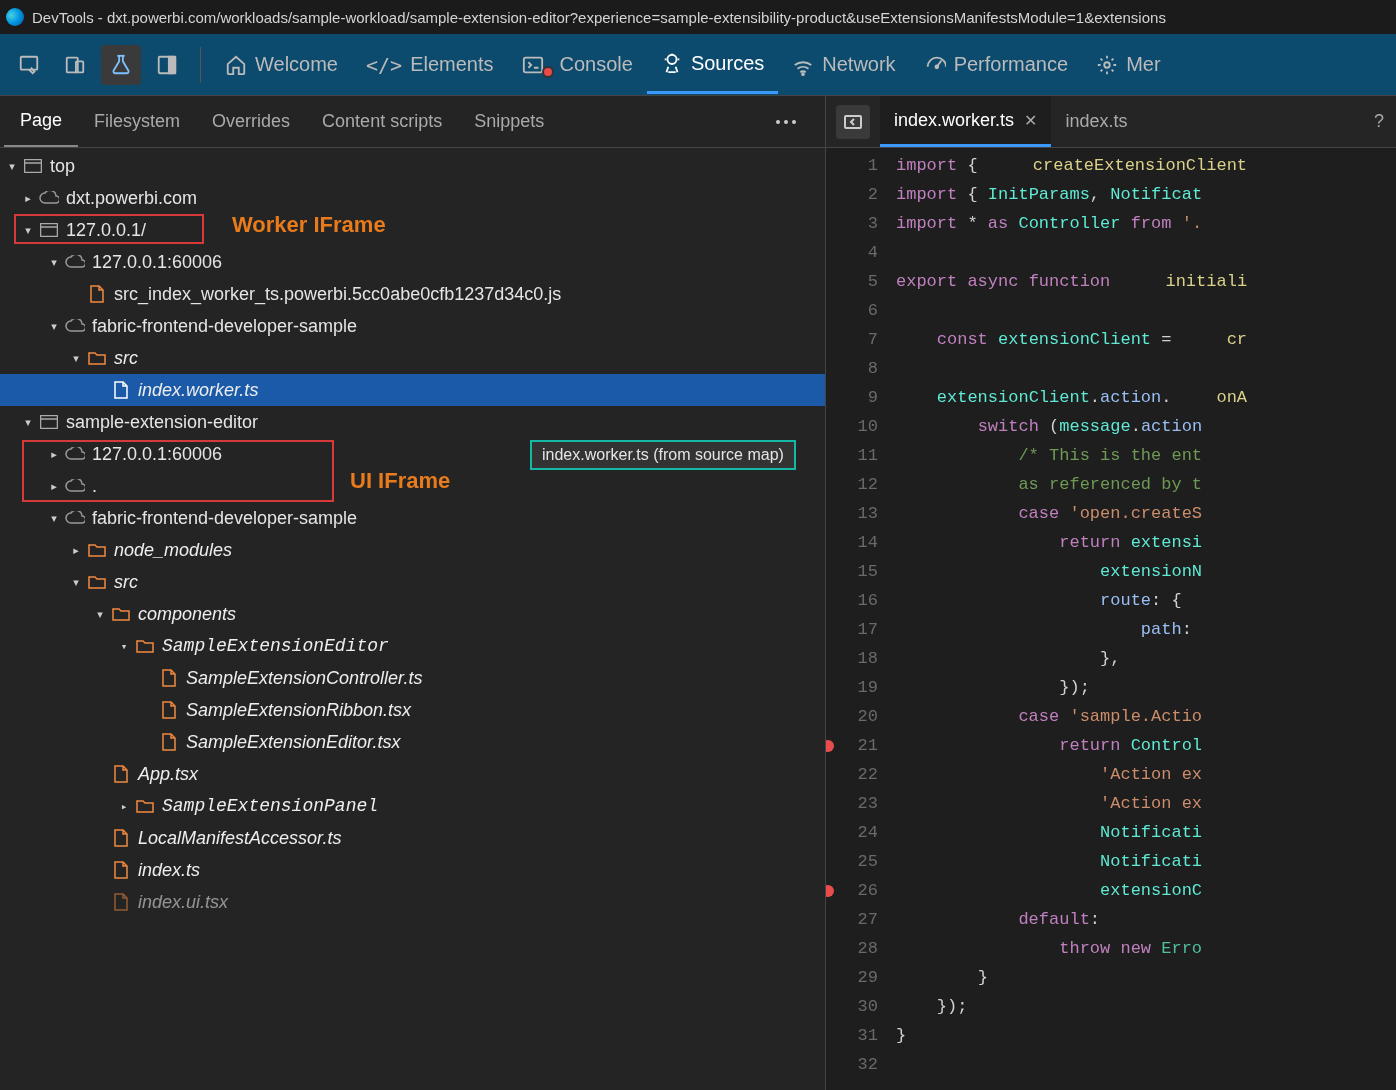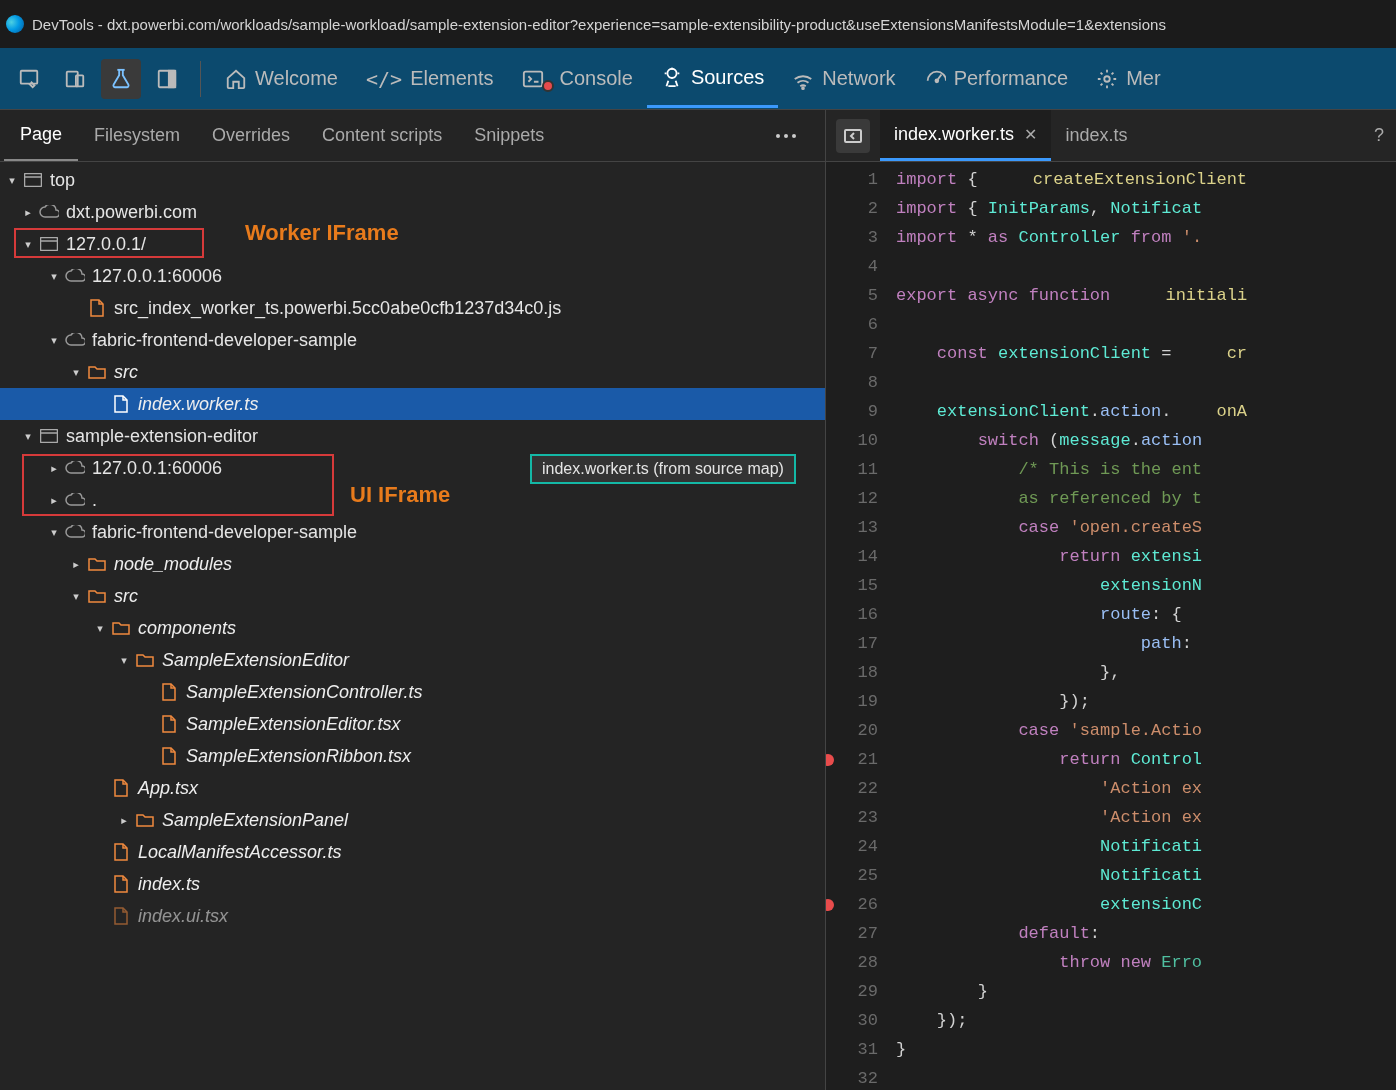--- a/index.html
+++ b/index.html
@@ -6,21 +6,21 @@
 body {
   font-family: "Segoe UI", Arial, sans-serif;
   background: #242424;
   color: #ccc;
   width: 1396px;
   height: 1090px;
   overflow: hidden;
   font-size: 16px;
 }
 .titlebar {
-  height: 48px;
+  height: 34px;
   background: #1b1b1b;
   display: flex;
   align-items: center;
   padding: 0 6px;
   font-size: 15px;
   color: #d4d4d4;
   white-space: nowrap;
   overflow: hidden;
 }
 .titlebar .edge-icon {
@@ -114,21 +114,21 @@
   margin-right: 2px; color:#ccc; font-size:11px;
 }
 .node .ic { width: 22px; height: 22px; margin-right: 6px; display:inline-flex; align-items:center; justify-content:center; flex-shrink:0; }
 .node .label { color: #e5e5e5; }
 .node.italic .label { font-style: italic; color:#eee; }
 .pad0 { padding-left: 4px; }
 .pad1 { padding-left: 20px; }
 .pad2 { padding-left: 46px; }
 .pad3 { padding-left: 68px; }
 .pad4 { padding-left: 92px; }
-.pad5 { padding-left: 116px; }
+.pad5 { padding-left: 116px; font-family: Liberation Mono, monospace; }
 .pad6 { padding-left: 140px; }
 
 
 .i-window { color:#bbb; }
 .i-cloud { color:#999; }
 .i-page { color:#eee; }
 .i-js { color:#f0893e; }
 .i-folder { color:#f0893e; }
 
 .highlight-box {
@@ -496,31 +496,31 @@
         <span class="label">SampleExtensionController.ts</span>
       </div>
       <div class="node pad6 italic">
         <span class="arrow" style="width:16px"></span>
         <span class="ic i-js">
             <svg width="16" height="18" viewBox="0 0 16 18" fill="none" stroke="#f0893e" stroke-width="1.5">
               <path d="M2 1h8l4 4v12H2z"></path>
               <path d="M10 1v4h4"></path>
             </svg>
           </span>
+        <span class="label">SampleExtensionRibbon.tsx</span>
+      </div>
+      <div class="node pad6 italic">
+        <span class="arrow" style="width:16px"></span>
+        <span class="ic i-js">
+            <svg width="16" height="18" viewBox="0 0 16 18" fill="none" stroke="#f0893e" stroke-width="1.5">
+              <path d="M2 1h8l4 4v12H2z"></path>
+              <path d="M10 1v4h4"></path>
+            </svg>
+          </span>
         <span class="label">SampleExtensionEditor.tsx</span>
-      </div>
-      <div class="node pad6 italic">
-        <span class="arrow" style="width:16px"></span>
-        <span class="ic i-js">
-            <svg width="16" height="18" viewBox="0 0 16 18" fill="none" stroke="#f0893e" stroke-width="1.5">
-              <path d="M2 1h8l4 4v12H2z"></path>
-              <path d="M10 1v4h4"></path>
-            </svg>
-          </span>
-        <span class="label">SampleExtensionRibbon.tsx</span>
       </div>
       <div class="node pad4 italic">
         <span class="arrow" style="width:16px"></span>
         <span class="ic i-js">
             <svg width="16" height="18" viewBox="0 0 16 18" fill="none" stroke="#f0893e" stroke-width="1.5">
               <path d="M2 1h8l4 4v12H2z"></path>
               <path d="M10 1v4h4"></path>
             </svg>
           </span>
         <span class="label">App.tsx</span>
@@ -561,21 +561,21 @@
               <path d="M2 1h8l4 4v12H2z"></path>
               <path d="M10 1v4h4"></path>
             </svg>
           </span>
         <span class="label">index.ui.tsx</span>
       </div>
 
       <div class="highlight-box" style="left:14px; top:66px; width:190px; height:30px;"></div>
       <div class="highlight-box" style="left:22px; top:292px; width:312px; height:62px;"></div>
 
-      <div class="annotation" style="left:232px; top:58px;margin-left:13px;"><span>Worker IFrame</span></div>
+      <div class="annotation" style="left:232px; top:64px;"><span>Worker IFrame</span></div>
       <div class="annotation" style="left:350px; top:320px;"><span>UI IFrame</span></div>
 
       <div class="tooltip-box" style="left:530px; top:292px;"><span>index.worker.ts (from source map)</span></div>
     </div>
   </div>
 
   <div class="right-panel">
     <div class="editor-tabs">
       <div class="nav-icon">
         <svg width="18" height="14" viewBox="0 0 18 14" fill="none" stroke="#ccc" stroke-width="2">

